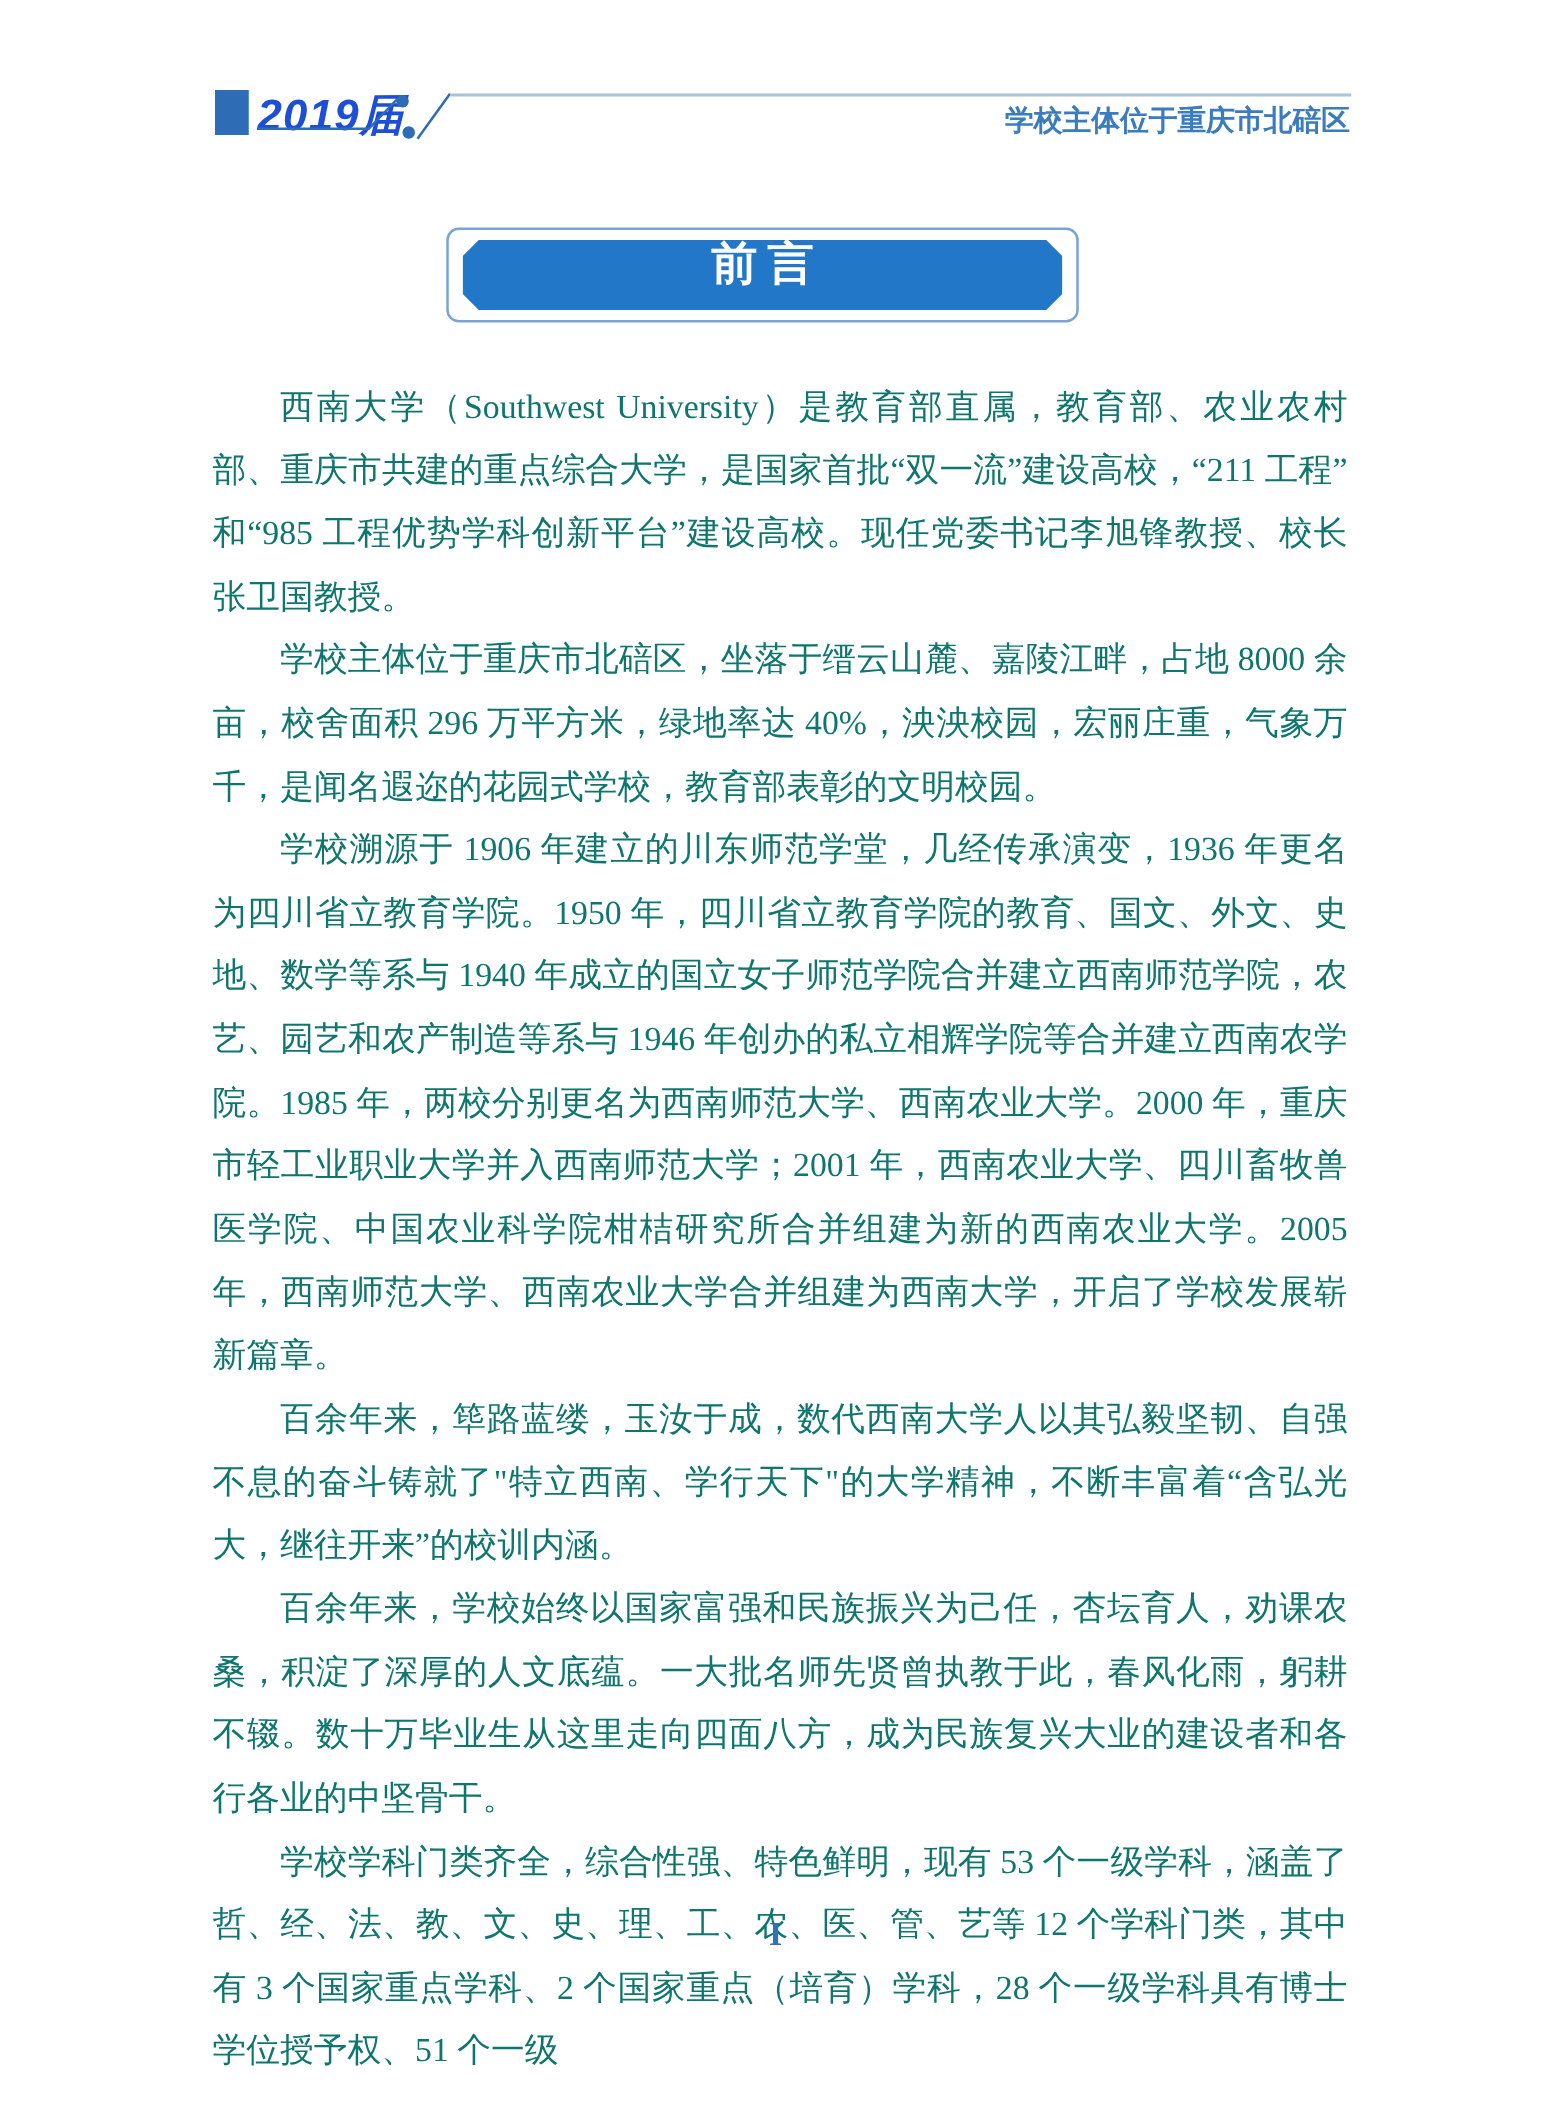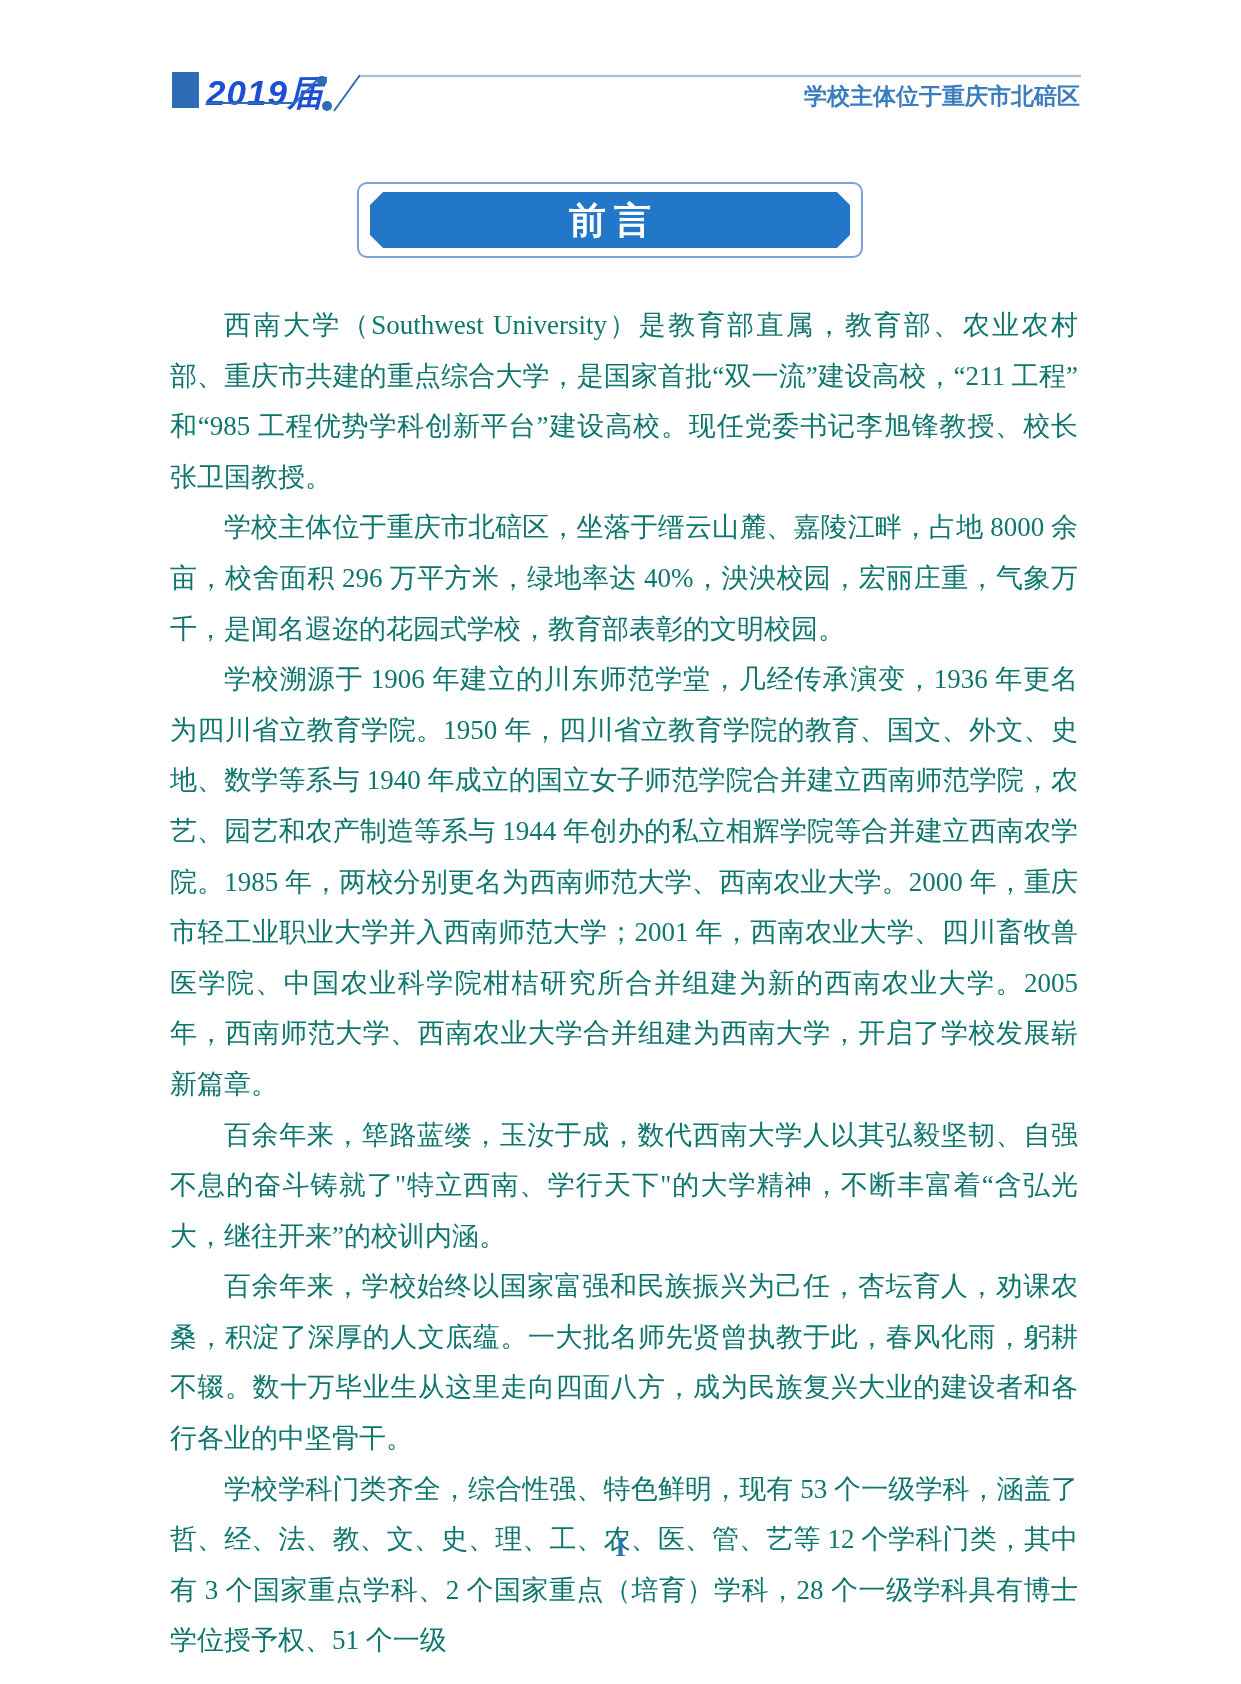--- a/index.html
+++ b/index.html
@@ -30,21 +30,21 @@
   }
   
   .banner{
     position:absolute;left:357px;top:182px;width:502px;height:72px;
     border:2px solid #7aa3d6;border-radius:10px;background:#ffffff;
   }
   .banner-inner{
     position:absolute;left:11px;right:11px;top:8px;bottom:8px;
     background:#2277c8;
     clip-path:polygon(13px 0,calc(100% - 13px) 0,100% 13px,100% calc(100% - 13px),calc(100% - 13px) 100%,13px 100%,0 calc(100% - 13px),0 13px);
-    display:flex;align-items:center;justify-content:center;
+    display:flex;align-items:flex-start;justify-content:center;
   }
   .banner-title{
     color:#ffffff;font-family:"Liberation Sans","DejaVu Sans",sans-serif;
     font-weight:bold;font-size:37px;letter-spacing:8px;text-indent:8px;
     line-height:1;
   }
   
   .body-text{
     position:absolute;left:170px;top:300px;width:908px;
     font-size:27px;line-height:50.6px;color:#0f766e;
@@ -84,21 +84,21 @@
 
   <div class="banner">
     <div class="banner-inner">
       <span class="banner-title">前言</span>
     </div>
   </div>
 
   <main class="body-text">
     <p>西南大学（Southwest University）是教育部直属，教育部、农业农村部、重庆市共建的重点综合大学，是国家首批“双一流”建设高校，“211 工程”和“985 工程优势学科创新平台”建设高校。现任党委书记李旭锋教授、校长张卫国教授。</p>
     <p>学校主体位于重庆市北碚区，坐落于缙云山麓、嘉陵江畔，占地 8000 余亩，校舍面积 296 万平方米，绿地率达 40%，泱泱校园，宏丽庄重，气象万千，是闻名遐迩的花园式学校，教育部表彰的文明校园。</p>
-    <p>学校溯源于 1906 年建立的川东师范学堂，几经传承演变，1936 年更名为四川省立教育学院。1950 年，四川省立教育学院的教育、国文、外文、史地、数学等系与 1940 年成立的国立女子师范学院合并建立西南师范学院，农艺、园艺和农产制造等系与 1944 年创办的私立相辉学院等合并建立西南农学院。1985 年，两校分别更名为西南师范大学、西南农业大学。2000 年，重庆市轻工业职业大学并入西南师范大学；2001 年，西南农业大学、四川畜牧兽医学院、中国农业科学院柑桔研究所合并组建为新的西南农业大学。2005 年，西南师范大学、西南农业大学合并组建为西南大学，开启了学校发展崭新篇章。</p>
+    <p>学校溯源于 1906 年建立的川东师范学堂，几经传承演变，1936 年更名为四川省立教育学院。1950 年，四川省立教育学院的教育、国文、外文、史地、数学等系与 1940 年成立的国立女子师范学院合并建立西南师范学院，农艺、园艺和农产制造等系与 1946 年创办的私立相辉学院等合并建立西南农学院。1985 年，两校分别更名为西南师范大学、西南农业大学。2000 年，重庆市轻工业职业大学并入西南师范大学；2001 年，西南农业大学、四川畜牧兽医学院、中国农业科学院柑桔研究所合并组建为新的西南农业大学。2005 年，西南师范大学、西南农业大学合并组建为西南大学，开启了学校发展崭新篇章。</p>
     <p>百余年来，筚路蓝缕，玉汝于成，数代西南大学人以其弘毅坚韧、自强不息的奋斗铸就了"特立西南、学行天下"的大学精神，不断丰富着“含弘光大，继往开来”的校训内涵。</p>
     <p>百余年来，学校始终以国家富强和民族振兴为己任，杏坛育人，劝课农桑，积淀了深厚的人文底蕴。一大批名师先贤曾执教于此，春风化雨，躬耕不辍。数十万毕业生从这里走向四面八方，成为民族复兴大业的建设者和各行各业的中坚骨干。</p>
     <p>学校学科门类齐全，综合性强、特色鲜明，现有 53 个一级学科，涵盖了哲、经、法、教、文、史、理、工、农、医、管、艺等 12 个学科门类，其中有 3 个国家重点学科、2 个国家重点（培育）学科，28 个一级学科具有博士学位授予权、51 个一级</p>
   </main>
 
   <div class="page-number">I</div>
 
 </div>
 
 </body></html>

